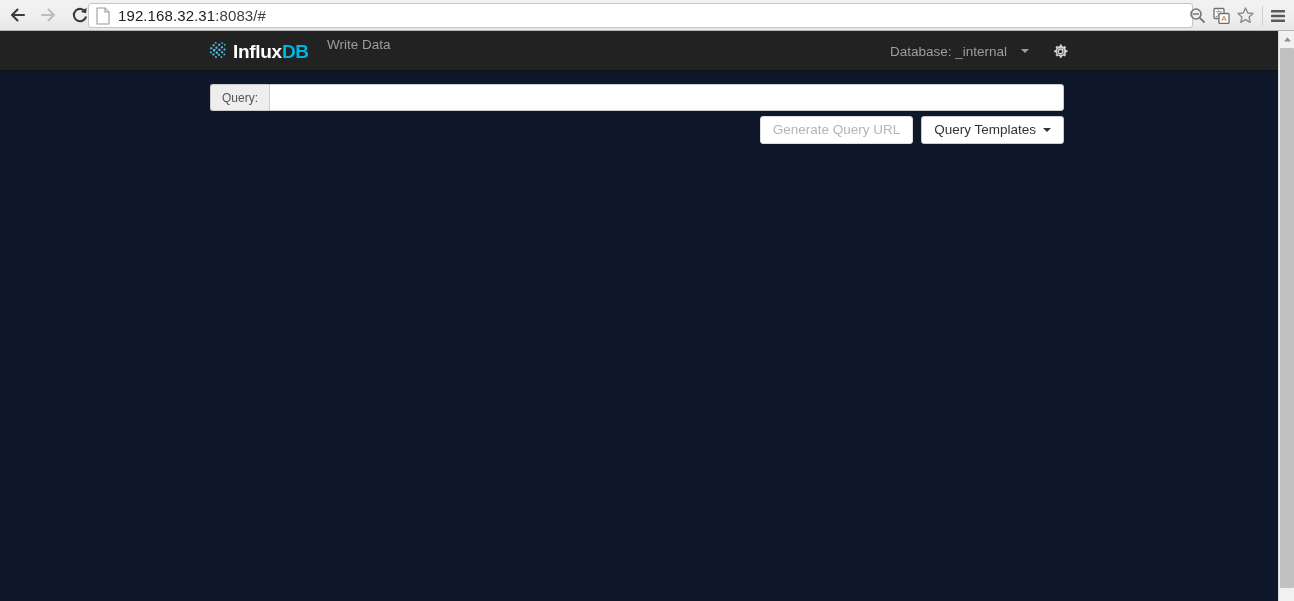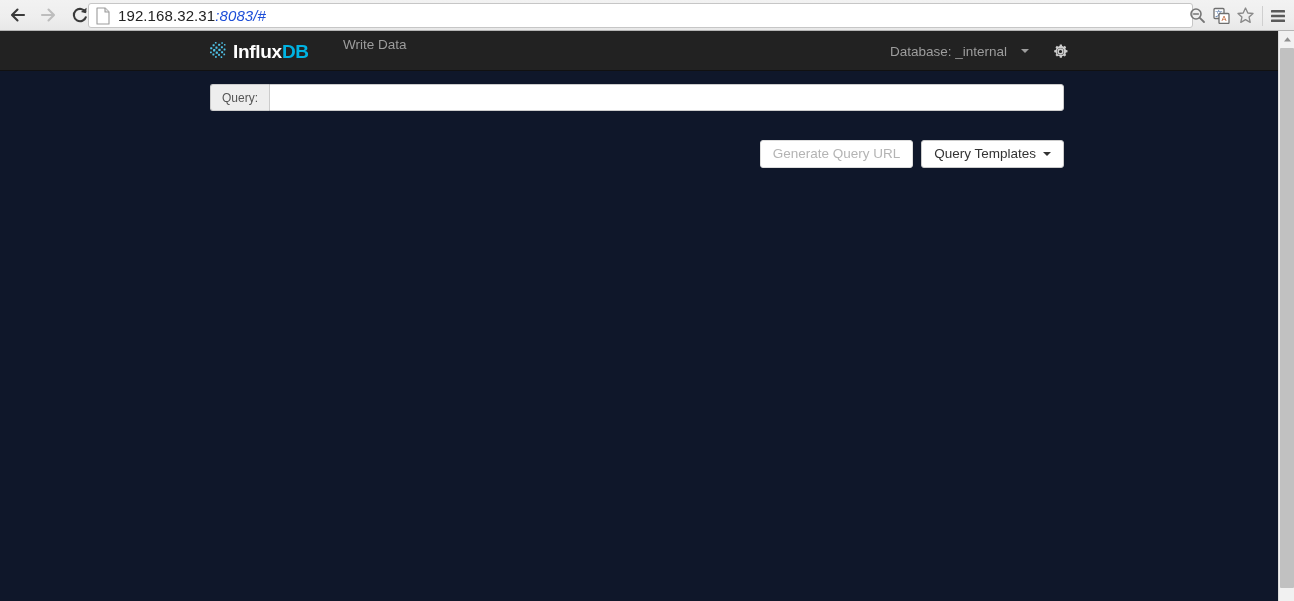--- a/index.html
+++ b/index.html
@@ -43,21 +43,21 @@
     padding-left: 6px;
   }
   .page-icon { width: 16px; height: 18px; flex: 0 0 auto; margin-right: 7px; }
   .url-text {
     font-size: 15px;
     color: #222222;
     white-space: nowrap;
     letter-spacing: 0.1px;
     font-family: "Liberation Sans", sans-serif;
   }
-  .url-text .dim { color: #1d4ed8; font-style: italic; }
+  .url-text .dim { color: #404040; }
 
   .chrome-right {
     position: absolute;
     right: 0; top: 0;
     height: 31px;
     display: flex;
     align-items: center;
   }
   .chrome-icon {
     width: 22px; height: 24px;
@@ -134,21 +134,21 @@
     font-size: 19px;
     font-weight: bold;
     letter-spacing: -0.3px;
     line-height: 1;
   }
   .brand-text .influx { color: #ffffff; }
   .brand-text .db { color: #00b3e3; }
 
   .nav-links {
     position: absolute;
-    left: 328px; top: 0;
+    left: 312px; top: 0;
     height: 28px;
     display: flex;
     align-items: center;
   }
   .nav-link {
     color: #9d9d9d;
     font-size: 13.5px;
     text-decoration: none;
     padding: 0 15px;
     line-height: 40px;
@@ -236,21 +236,20 @@
     border-radius: 3px;
     background: #ffffff;
     font-size: 13.5px;
     font-family: "Liberation Sans", sans-serif;
     color: #333333;
     padding: 8px 12px;
     display: flex;
     align-items: center;
     white-space: nowrap;
     line-height: 1;
-    margin-top: 24px;
   }
   .btn.disabled {
     color: #b4b4b4;
     border-color: #dddddd;
   }
   .btn .caret-down { margin-left: 7px; }
 </style>
 </head>
 <body>
 

